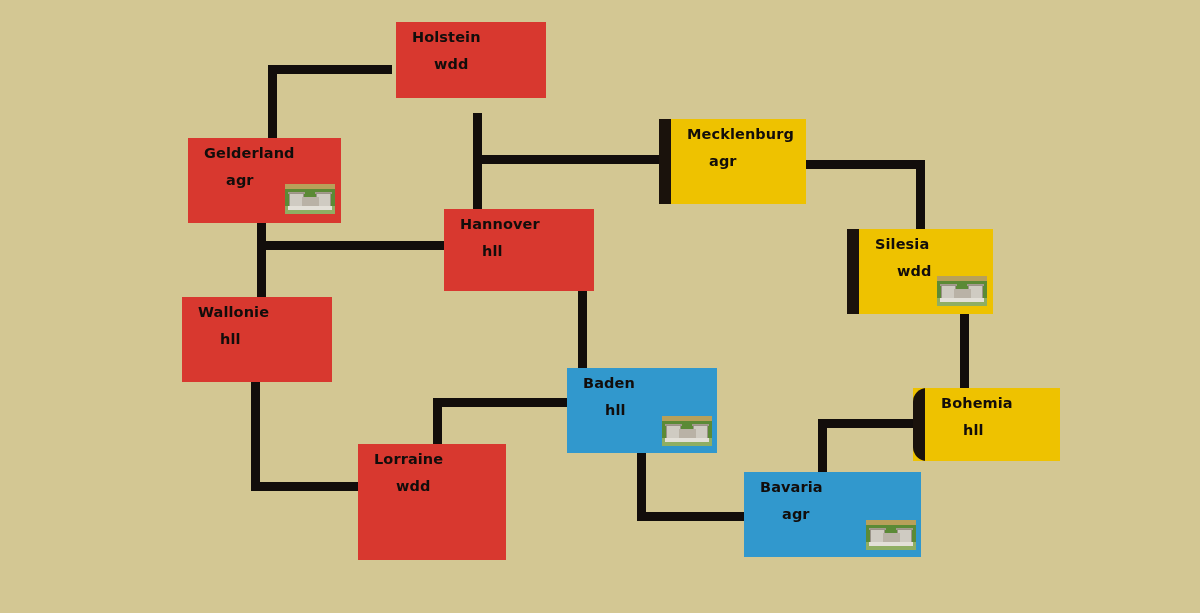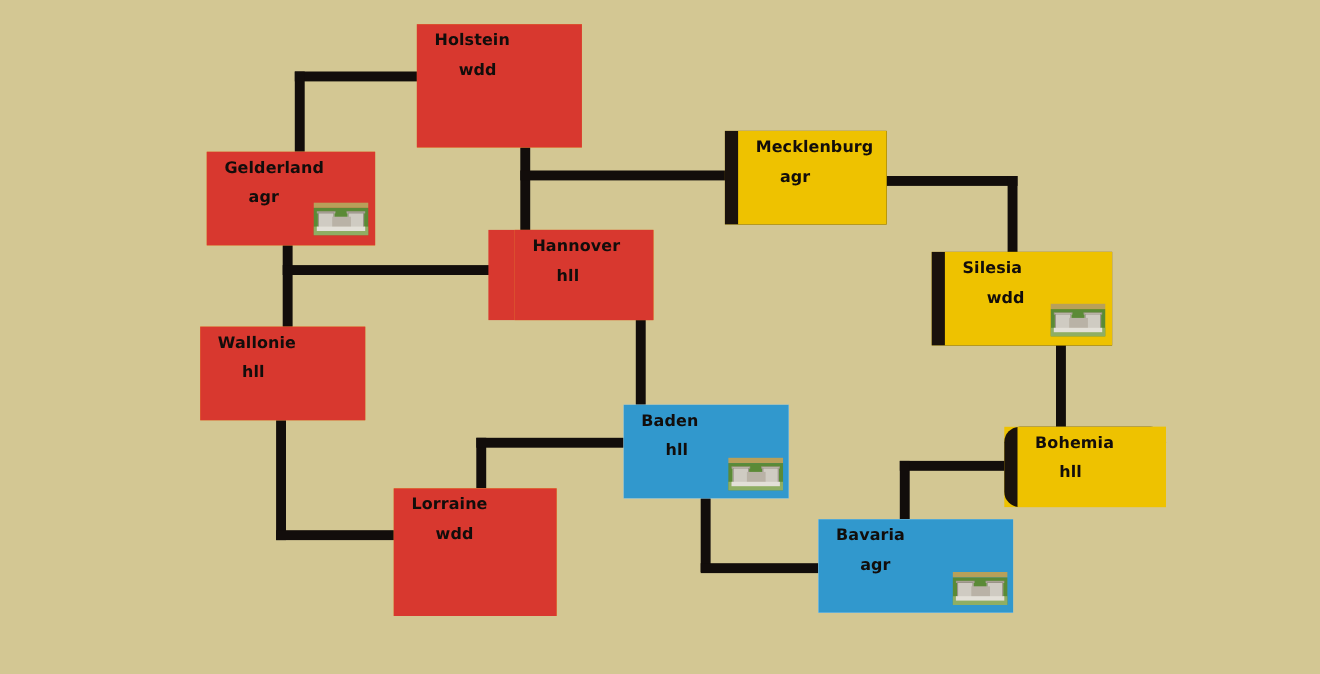--- a/index.html
+++ b/index.html
@@ -127,21 +127,21 @@
     <div class="seg" style="left:433px; top:398px; width:9px; height:46px;"></div>
     <div class="seg" style="left:433px; top:398px; width:134px; height:9px;"></div>
 
     <div class="seg" style="left:637px; top:452px; width:9px; height:68px;"></div>
     <div class="seg" style="left:637px; top:512px; width:108px; height:9px;"></div>
 
     <div class="seg" style="left:818px; top:419px; width:96px; height:9px;"></div>
     <div class="seg" style="left:818px; top:419px; width:9px; height:53px;"></div>
   </div>
 
-  <div class="node theme-red" style="left:379px; top:22px; width:150px; height:112px; padding:9px;">
+  <div class="node theme-red" style="left:396px; top:22px; width:150px; height:76px; padding:9px;">
     <div class="inner" style="padding:7px;">
       <div class="body">
         <span class="label">Holstein</span>
         <span class="label lvl2">wdd</span>
       </div>
     </div>
   </div>
 
   <div class="node theme-red" style="left:188px; top:138px; width:153px; height:85px; padding:8px;">
     <div class="inner" style="padding:23px;">
@@ -166,29 +166,29 @@
   <div class="node theme-gold" style="left:659px; top:119px; width:147px; height:85px; padding:8px;">
     <div class="inner" style="padding:8px;">
       <div class="body">
         <span class="label">Mecklenburg</span>
         <span class="label lvl2">agr</span>
       </div>
     </div>
   </div>
 
   <div class="node theme-red" style="left:444px; top:209px; width:150px; height:82px; padding:8px;">
-    <div class="inner" style="padding:17px;margin-left:24px;">
+    <div class="inner" style="padding:17px;">
       <div class="body">
         <span class="label">Hannover</span>
         <span class="label lvl2">hll</span>
       </div>
     </div>
   </div>
 
-  <div class="node theme-gold" style="left:847px; top:229px; width:164px; height:85px; padding:8px;">
+  <div class="node theme-gold" style="left:847px; top:229px; width:146px; height:85px; padding:8px;">
     <div class="inner" style="padding:8px;">
       <div class="body">
         <span class="label">Silesia</span>
         <span class="label lvl2">wdd</span>
         <span class="thumb" style="right:6px; bottom:8px;">
           <span class="sky"></span>
             <span class="grass"></span>
             <span class="g2"></span>
           <span class="roof"></span>
             <span class="roof2"></span>

